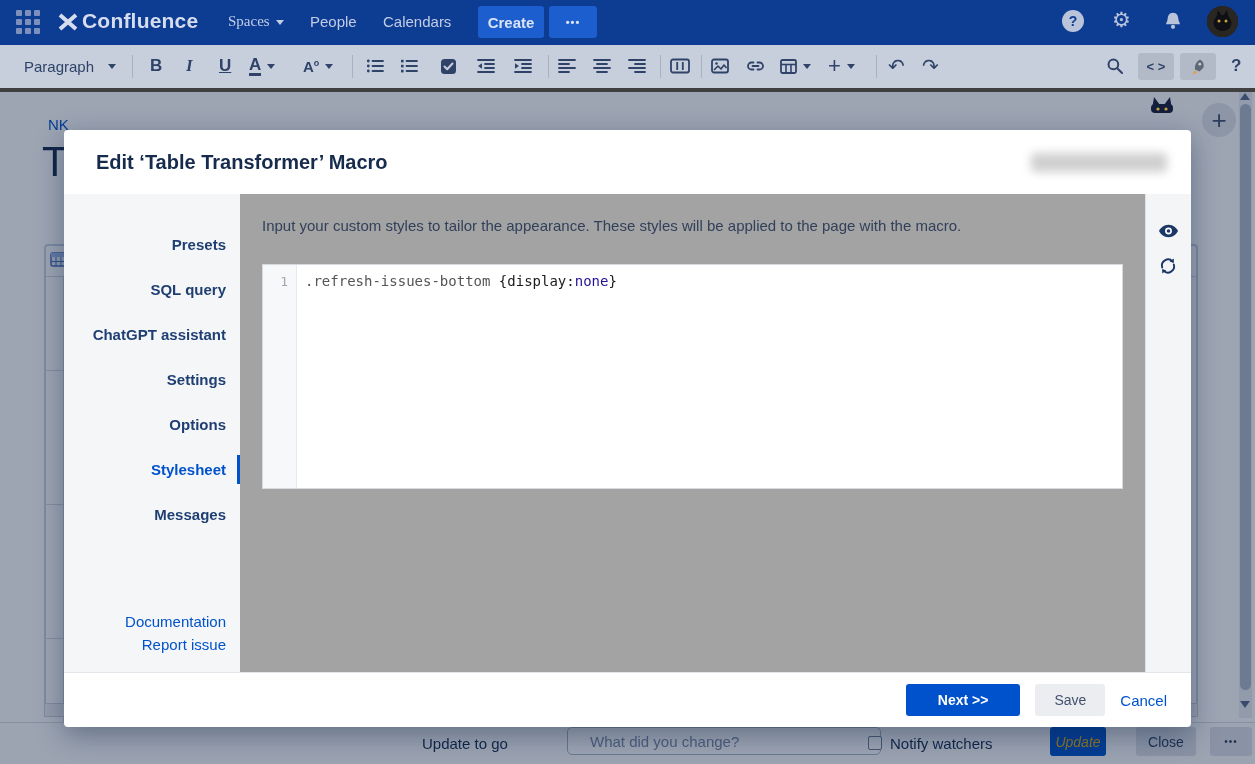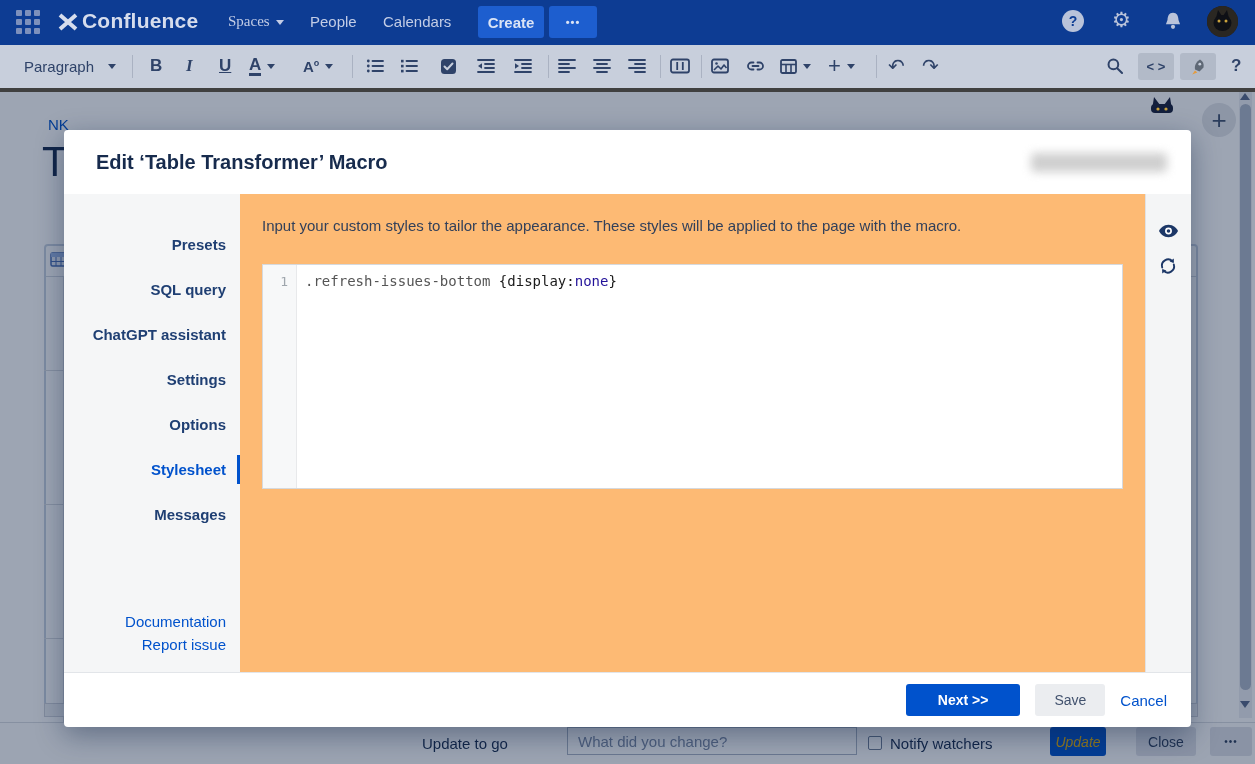--- a/index.html
+++ b/index.html
@@ -48,22 +48,22 @@
   .vscroll{position:absolute;left:1239px;top:0px;width:13px;height:630px;background:#edeff3;}
   .vs-thumb{position:absolute;left:1px;top:16px;width:11px;height:586px;background:#aeb7c8;border-radius:6px;cursor:grab;}
   .tri-up{width:0;height:0;border-left:5px solid transparent;border-right:5px solid transparent;border-bottom:7px solid #5a6a8a;position:absolute;left:1px;top:5px;}
   .tri-down{width:0;height:0;border-left:5px solid transparent;border-right:5px solid transparent;border-top:7px solid #5a6a8a;position:absolute;left:1px;top:613px;}
   .plus-fab{position:absolute;left:1202px;top:15px;width:34px;height:34px;border-radius:50%;background:#e4e6ea;color:#42526E;
     font-size:26px;font-weight:400;display:flex;align-items:center;justify-content:center;cursor:pointer;}
 
   
   .statusbar{position:absolute;left:0;top:634px;width:1255px;height:42px;background:#fdfdfe;border-top:1px solid #d9dce1;}
   .sb-status{position:absolute;left:422px;top:12px;font-size:15px;color:#172B4D;}
-  .sb-input{position:absolute;left:567px;top:4px;width:268px;height:26px;border:1px solid #aab4c4;border-radius:0;background:#fff;
-    font-size:15px;color:#344563;padding:0 10px;font-family:"Liberation Sans",sans-serif;}
+  .sb-input{position:absolute;left:567px;top:4px;width:268px;height:26px;border:1px solid #aab4c4;border-radius:5px;background:#fff;
+    font-size:15px;color:#344563;padding:0 22px;font-family:"Liberation Sans",sans-serif;}
   .sb-input::placeholder{color:#7c8aa5;}
   .sb-check{position:absolute;left:868px;top:13px;width:14px;height:14px;appearance:none;-webkit-appearance:none;
     border:1.5px solid #6f7d95;border-radius:2px;background:#fff;cursor:pointer;margin:0;}
   .sb-notify{position:absolute;left:890px;top:12px;font-size:15px;color:#172B4D;cursor:pointer;}
   .sb-btn{position:absolute;top:4px;height:29px;border-radius:3px;font-size:14px;display:flex;align-items:center;justify-content:center;cursor:pointer;}
 
   
   .blanket{position:absolute;top:88px;left:0;width:1255px;height:676px;background:rgba(9,30,66,.40);z-index:5;}
 
   
@@ -75,21 +75,21 @@
   .m-header{position:absolute;top:0;left:0;right:0;height:64px;}
   .m-title{position:absolute;left:32px;top:0;line-height:64px;font-size:20px;font-weight:700;color:#172B4D;}
   .m-redact{position:absolute;right:24px;top:23px;width:136px;height:19px;background:#c3c3c3;border-radius:4px;filter:blur(5px);opacity:.8;}
   .m-body{position:absolute;top:64px;left:0;right:0;bottom:55px;display:flex;}
   .m-side{width:176px;background:#f5f6f7;position:relative;flex:none;}
   .m-tab{height:45px;line-height:45px;text-align:right;padding-right:14px;font-size:15px;font-weight:700;color:#1f3f73;cursor:pointer;position:relative;}
   .m-tab.active{color:#0052CC;}
   .m-tab.active .tabbar{position:absolute;right:0;top:8px;width:3px;height:29px;background:#0052CC;}
   .m-side-links{position:absolute;right:14px;bottom:16px;text-align:right;}
   .m-side-links div{font-size:15px;color:#0052CC;line-height:23px;cursor:pointer;}
-  .m-content{flex:1;position:relative;background:#fdba74;}
+  .m-content{flex:1;position:relative;background:#a3a3a3;}
   .m-instr{position:absolute;left:22px;top:22px;right:30px;font-size:15px;color:#32405a;line-height:20px;}
   .editor{position:absolute;left:22px;top:70px;width:859px;height:223px;border:1px solid #d6d9dd;background:#fff;display:flex;cursor:text;}
   .ed-gutter{width:34px;background:#f7f8f9;border-right:1px solid #e8e9eb;text-align:right;padding:9px 8px 0 0;box-sizing:border-box;
     font-family:"DejaVu Sans Mono",monospace;font-size:13px;color:#9fa6ad;flex:none;}
   .ed-code{padding:8px 0 0 8px;font-family:"DejaVu Sans Mono",monospace;font-size:14px;color:#1b1b1b;white-space:pre;}
   .ed-sel{color:#555;}
   .ed-atom{color:#221199;}
   .m-strip{width:45px;background:#f4f5f6;border-left:1px solid #e0e2e5;position:relative;flex:none;}
   .strip-ic{position:absolute;left:12px;cursor:pointer;}
   .m-footer{position:absolute;bottom:0;left:0;right:0;height:55px;border-top:1px solid #e2e5e9;display:flex;align-items:center;

